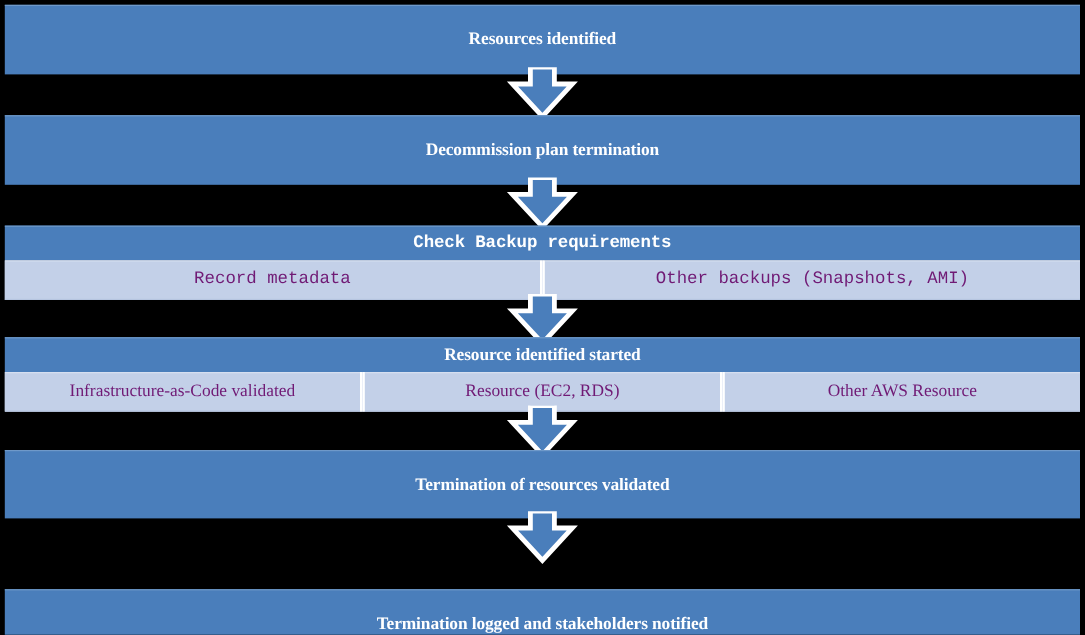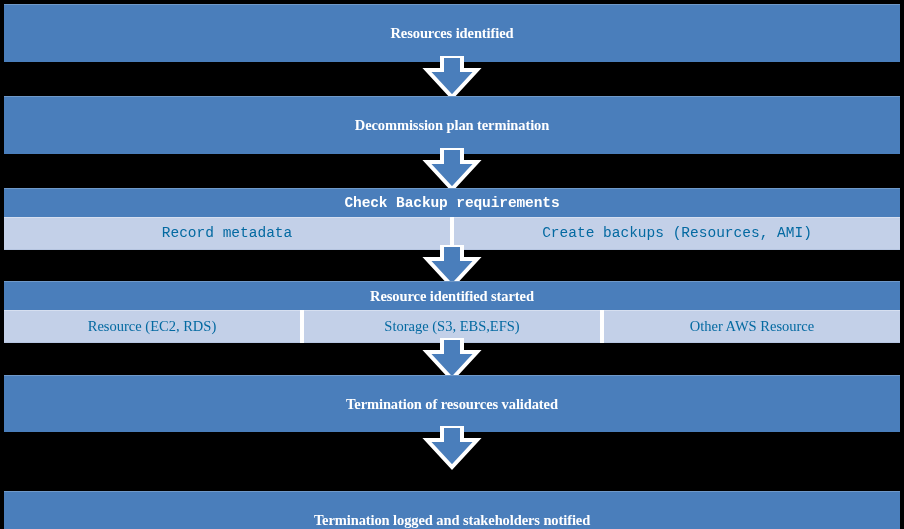--- a/index.html
+++ b/index.html
@@ -57,21 +57,21 @@
     height: 33px;
     background: #c3d0e8;
     box-sizing: border-box;
   }
   .subbox {
     position: relative;
     flex: 1 1 0;
     display: flex;
     align-items: center;
     justify-content: center;
-    color: #0369a1;
+    color: #701a75;
     font-size: 14.5px;
     text-align: center;
     background: #c3d0e8;
     box-sizing: border-box;
     border-left: 2px solid #ffffff;
     border-right: 2px solid #ffffff;
     box-shadow: inset 0 1px 0 #d6dff0, inset 0 -1px 0 #b6c5e0;
     padding: 0 4px;
     line-height: 1.05;
     white-space: nowrap;
@@ -110,35 +110,35 @@
   <div class="arrow" style="top:148px;">
     <svg width="64" height="44" viewBox="0 0 64 44" aria-hidden="true">
       <path d="M22 0 L22 14 L7 14 L32 41 L57 14 L42 14 L42 0 Z" fill="#4a7ebb" stroke="#ffffff" stroke-width="4" stroke-linejoin="miter"></path>
     </svg>
   </div>
 
   <div class="stage" style="top:188px;font-family:Liberation Mono, monospace;">
     <div class="bar header">Check Backup requirements</div>
     <div class="subrow">
       <div class="subbox">Record metadata</div>
-      <div class="subbox">Create backups (Resources, AMI)</div>
+      <div class="subbox">Other backups (Snapshots, AMI)</div>
     </div>
   </div>
 
   <div class="arrow" style="top:245px;">
     <svg width="64" height="44" viewBox="0 0 64 44" aria-hidden="true">
       <path d="M22 0 L22 14 L7 14 L32 41 L57 14 L42 14 L42 0 Z" fill="#4a7ebb" stroke="#ffffff" stroke-width="4" stroke-linejoin="miter"></path>
     </svg>
   </div>
 
   <div class="stage" style="top:281px;">
     <div class="bar header">Resource identified started</div>
     <div class="subrow">
+      <div class="subbox">Infrastructure-as-Code validated</div>
       <div class="subbox">Resource (EC2, RDS)</div>
-      <div class="subbox">Storage (S3, EBS,EFS)</div>
       <div class="subbox">Other AWS Resource</div>
     </div>
   </div>
 
   <div class="arrow" style="top:338px;">
     <svg width="64" height="44" viewBox="0 0 64 44" aria-hidden="true">
       <path d="M22 0 L22 14 L7 14 L32 41 L57 14 L42 14 L42 0 Z" fill="#4a7ebb" stroke="#ffffff" stroke-width="4" stroke-linejoin="miter"></path>
     </svg>
   </div>
 

